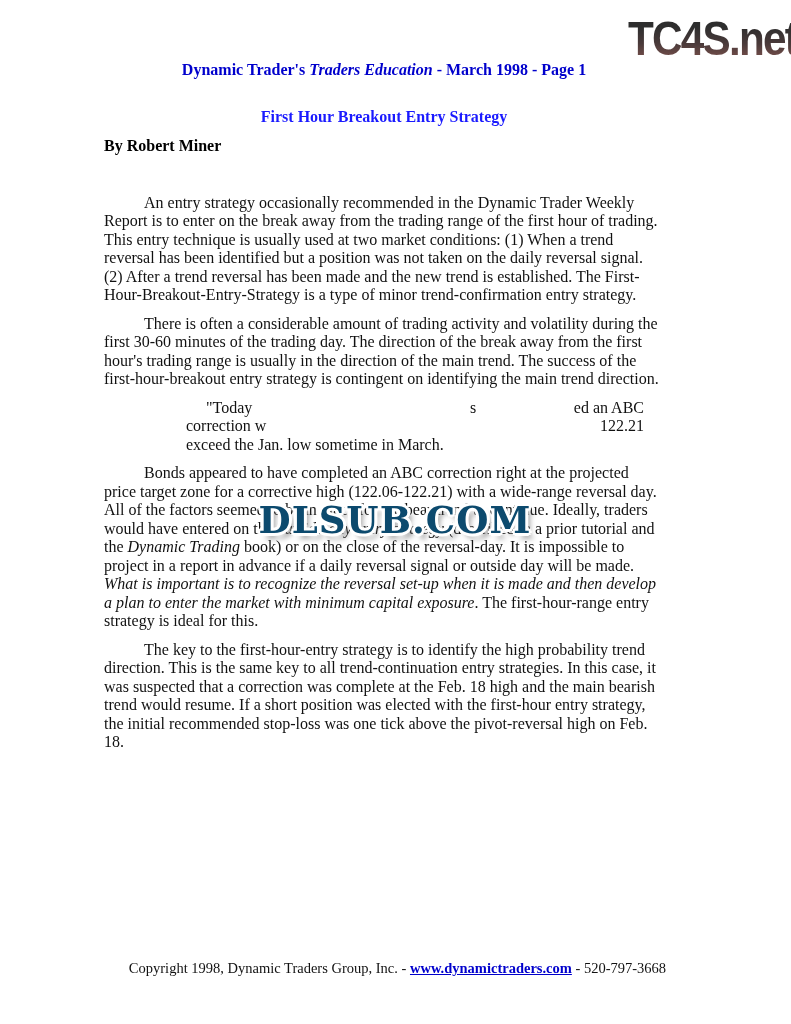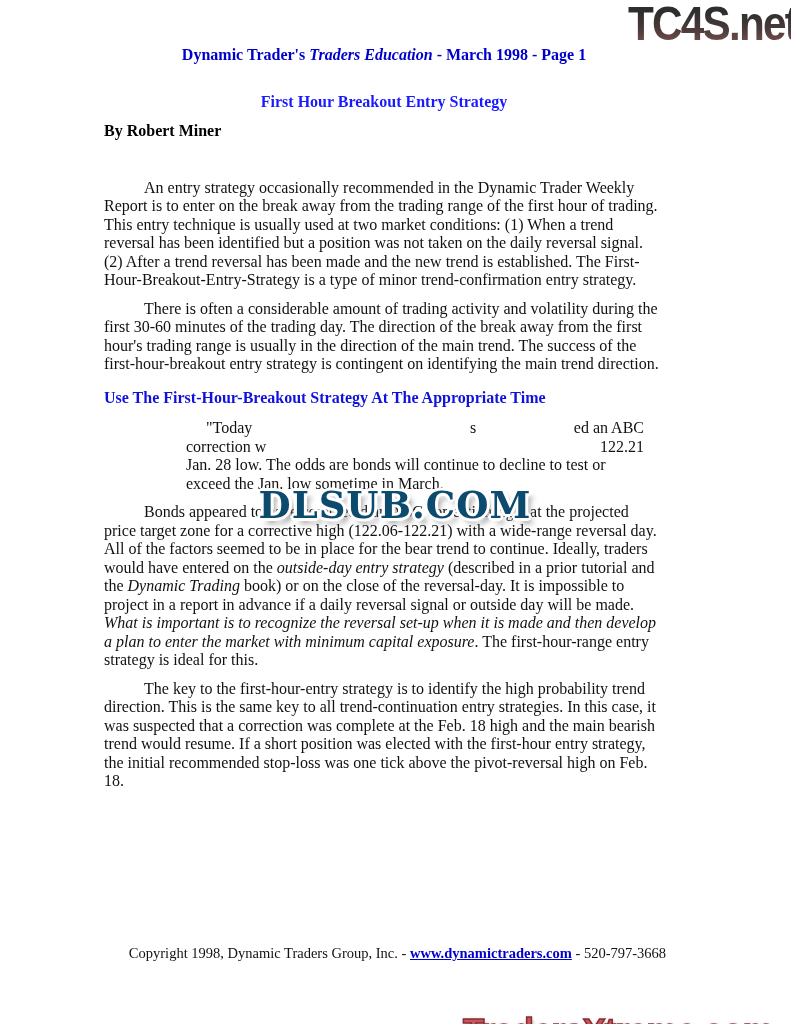--- a/index.html
+++ b/index.html
@@ -33,21 +33,21 @@
   .wm-tx{
     position:absolute;left:463px;top:1013px;
     font-family:"Liberation Sans", sans-serif;font-weight:bold;
     font-size:35px;letter-spacing:-1px;line-height:1;color:#c4565f;
     -webkit-text-stroke:1.5px #8c2a30;
     text-shadow:0 0 2px #ececec,0 0 4px #e0e0e0,2px 3px 3px #c2c2c2;
     white-space:nowrap;
   }
 
   
-  .content{width:560px;margin:0 0 0 104px;font-size:16px;line-height:18.5px;}
+  .content{width:560px;margin:15px 0 0 104px;font-size:16px;line-height:18.5px;}
   .doc-header{
     margin:0;padding-top:46px;text-align:center;
     color:#0000cc;font-weight:bold;font-size:16px;
   }
   .doc-title{
     margin:28px 0 0 0;text-align:center;
     color:#1a1aff;font-weight:bold;font-size:16px;
   }
   .doc-byline{margin:11px 0 0 0;text-align:left;font-weight:bold;font-size:16px;color:#000;}
   p.body-p{margin:10px 0 0 0;text-indent:40px;}
@@ -82,34 +82,32 @@
     <div class="doc-header"><span>Dynamic Trader's </span><span class="seg-i">Traders Education</span><span> - March 1998 - Page 1</span></div>
 
     <div class="doc-title">First Hour Breakout Entry Strategy</div>
 
     <div class="doc-byline">By Robert Miner</div>
 
     <p class="body-p first-p">An entry strategy occasionally recommended in the Dynamic Trader Weekly Report is to enter on the break away from the trading range of the first hour of trading. This entry technique is usually used at two market conditions:  (1) When a trend reversal has been identified but a position was not taken on the daily reversal signal. (2) After a trend reversal has been made and the new trend is established. The First-Hour-Breakout-Entry-Strategy is a type of minor trend-confirmation entry strategy.</p>
 
     <p class="body-p">There is often a considerable amount of trading activity and volatility during the first 30-60 minutes of the trading day. The direction of the break away from the first hour's trading range is usually in the direction of the main trend. The success of the first-hour-breakout entry strategy is contingent on identifying the main trend direction.</p>
 
-    <div class="section-heading">Use The First-Hour-Breakout Strategy At The Appropriate Time</div>
 
 
     <div class="quote">
       <div class="quote-line ql-flex">
         <span class="ql1-left">"Today</span>
         <span class="ql-mid">s</span>
         <span>ed an ABC</span>
       </div>
       <div class="quote-line ql-flex">
         <span>correction w</span>
         <span>122.21</span>
       </div>
-      <div class="quote-line">Jan. 28 low. The odds are bonds will continue to decline to test or</div>
       <div class="quote-line">exceed the Jan. low sometime in March.</div>
 
     </div>
 
     <p class="body-p"><span>Bonds appeared to have completed an ABC correction right at the projected price target zone for a corrective high (122.06-122.21) with a wide-range reversal day. All of the factors seemed to be in place for the bear trend to continue. Ideally, traders would have entered on the </span><span class="seg-i">outside-day entry strategy</span><span> (described in a prior tutorial and the </span><span class="seg-i">Dynamic Trading</span><span> book) or on the close of the reversal-day. It is impossible to project in a report in advance if a daily reversal signal or outside day will be made. </span><span class="seg-i">What is important is to recognize the reversal set-up when it is made and then develop a plan to enter the market with minimum capital exposure</span><span>. The first-hour-range entry strategy is ideal for this.</span></p>
 
     <p class="body-p">The key to the first-hour-entry strategy is to identify the high probability trend direction. This is the same key to all trend-continuation entry strategies. In this case, it was suspected that a correction was complete at the Feb. 18 high and the main bearish trend would resume. If a short position was elected with the first-hour entry strategy, the initial recommended stop-loss was one tick above the pivot-reversal high on Feb. 18.</p>
 
   </div>
 

